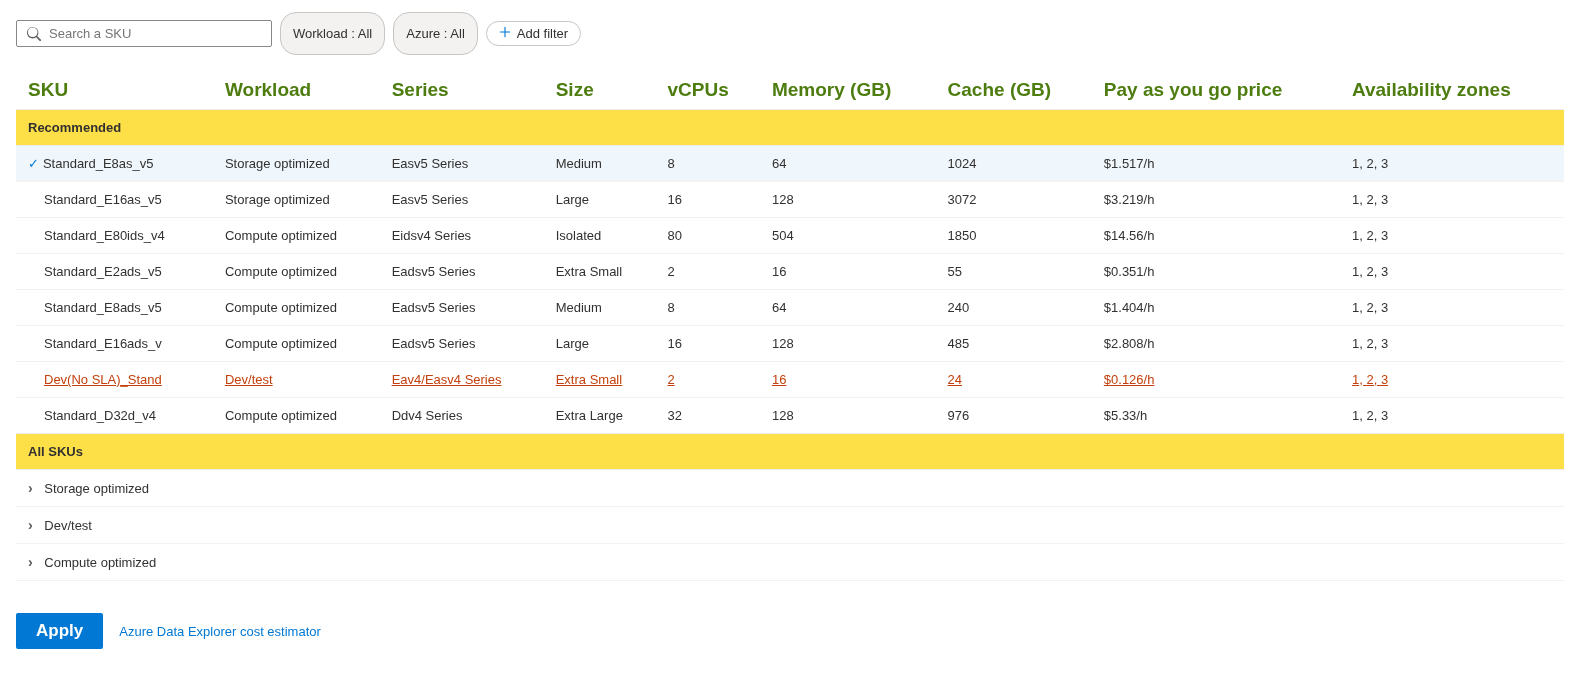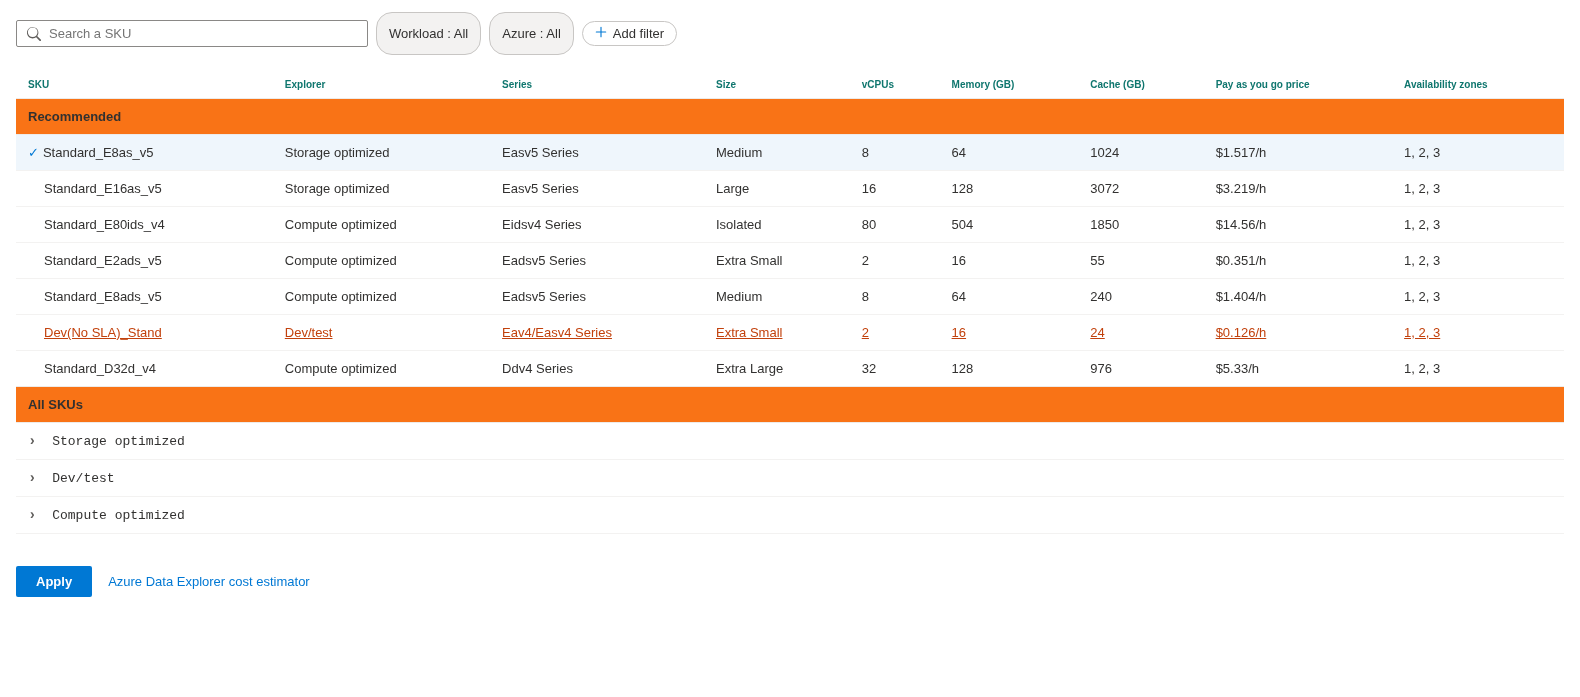--- a/index.html
+++ b/index.html
@@ -18,21 +18,21 @@
       gap: 8px;
       margin-bottom: 16px;
     }
 
     .search-box {
       display: flex;
       align-items: center;
       border: 1px solid #8a8886;
       border-radius: 2px;
       padding: 5px 10px;
-      width: 352px;
+      width: 256px;
       background: #fff;
       gap: 8px;
     }
 
     .search-box input {
       border: none;
       outline: none;
       font-size: 13px;
       color: #605e5c;
       width: 100%;
@@ -72,22 +72,22 @@
     }
 
     .sku-table thead tr {
       border-bottom: 1px solid #edebe9;
     }
 
     .sku-table thead th {
       text-align: left;
       padding: 8px 12px;
       font-weight: 600;
-      font-size: 10px;
-      color: #0f766e;
+      font-size: 19px;
+      color: #4d7c0f;
       white-space: nowrap;
     }
 
     .sku-table tbody tr {
       border-bottom: 1px solid #f3f2f1;
     }
 
     .sku-table tbody tr.selected {
       background: #eff6fc;
     }
@@ -101,40 +101,39 @@
     .sku-table tbody td.disabled-text {
       color: #c2410c;
       text-decoration: underline;
     }
 
     .section-header td {
       padding: 10px 12px;
       font-weight: 600;
       font-size: 13px;
       color: #323130;
-      background: #f97316;
+      background: #fde047;
       border-top: 1px solid #edebe9;
       border-bottom: 1px solid #edebe9;
     }
 
     .check-icon {
       color: #0078d4;
       margin-right: 4px;
     }
 
     .sku-name-cell {
       display: flex;
       align-items: center;
     }
 
     
     .collapsible-row td {
       padding: 10px 12px;
       font-size: 13px;
-      font-family: Liberation Mono, monospace;
     }
 
     .collapsible-row .expand-icon {
       color: #605e5c;
       margin-right: 8px;
       font-size: 12px;
       cursor: pointer;
     }
 
     
@@ -144,21 +143,21 @@
       gap: 16px;
       margin-top: 20px;
       padding-top: 12px;
     }
 
     .apply-btn {
       background: #0078d4;
       color: #ffffff;
       border: none;
       padding: 8px 20px;
-      font-size: 13px;
+      font-size: 17px;
       font-weight: 600;
       border-radius: 2px;
       cursor: pointer;
       font-family: inherit;
     }
 
     .link-text {
       color: #0078d4;
       font-size: 13px;
       text-decoration: none;
@@ -198,21 +197,21 @@
       <path d="M8 1a.75.75 0 0 1 .75.75v5.5h5.5a.75.75 0 0 1 0 1.5h-5.5v5.5a.75.75 0 0 1-1.5 0v-5.5H1.75a.75.75 0 0 1 0-1.5h5.5V1.75A.75.75 0 0 1 8 1z"></path>
     </svg>
     <span>Add filter</span>
   </div>
 </div>
 
 <table class="sku-table">
   <thead>
     <tr>
       <th>SKU</th>
-      <th>Explorer</th>
+      <th>Workload</th>
       <th>Series</th>
       <th>Size</th>
       <th>vCPUs</th>
       <th>Memory (GB)</th>
       <th>Cache (GB)</th>
       <th>Pay as you go price</th>
       <th>Availability zones</th>
     </tr>
   </thead>
   <tbody id="table-body">
@@ -293,20 +292,36 @@
         <td>Compute optimized</td>
         <td>Eadsv5 Series</td>
         <td>Medium</td>
         <td>8</td>
         <td>64</td>
         <td>240</td>
         <td>$1.404/h</td>
         <td>1, 2, 3</td>
       </tr>
       <tr class="">
+        <td>
+          <div class="sku-name-cell">
+            <span style="width: 16px; display: inline-block;"></span>
+            <span>Standard_E16ads_v</span>
+          </div>
+        </td>
+        <td>Compute optimized</td>
+        <td>Eadsv5 Series</td>
+        <td>Large</td>
+        <td>16</td>
+        <td>128</td>
+        <td>485</td>
+        <td>$2.808/h</td>
+        <td>1, 2, 3</td>
+      </tr>
+      <tr class="">
         <td class="disabled-text">
           <div class="sku-name-cell">
             <span style="width: 16px; display: inline-block;"></span>
             <span>Dev(No SLA)_Stand</span>
           </div>
         </td>
         <td class="disabled-text">Dev/test</td>
         <td class="disabled-text">Eav4/Easv4 Series</td>
         <td class="disabled-text">Extra Small</td>
         <td class="disabled-text">2</td>

